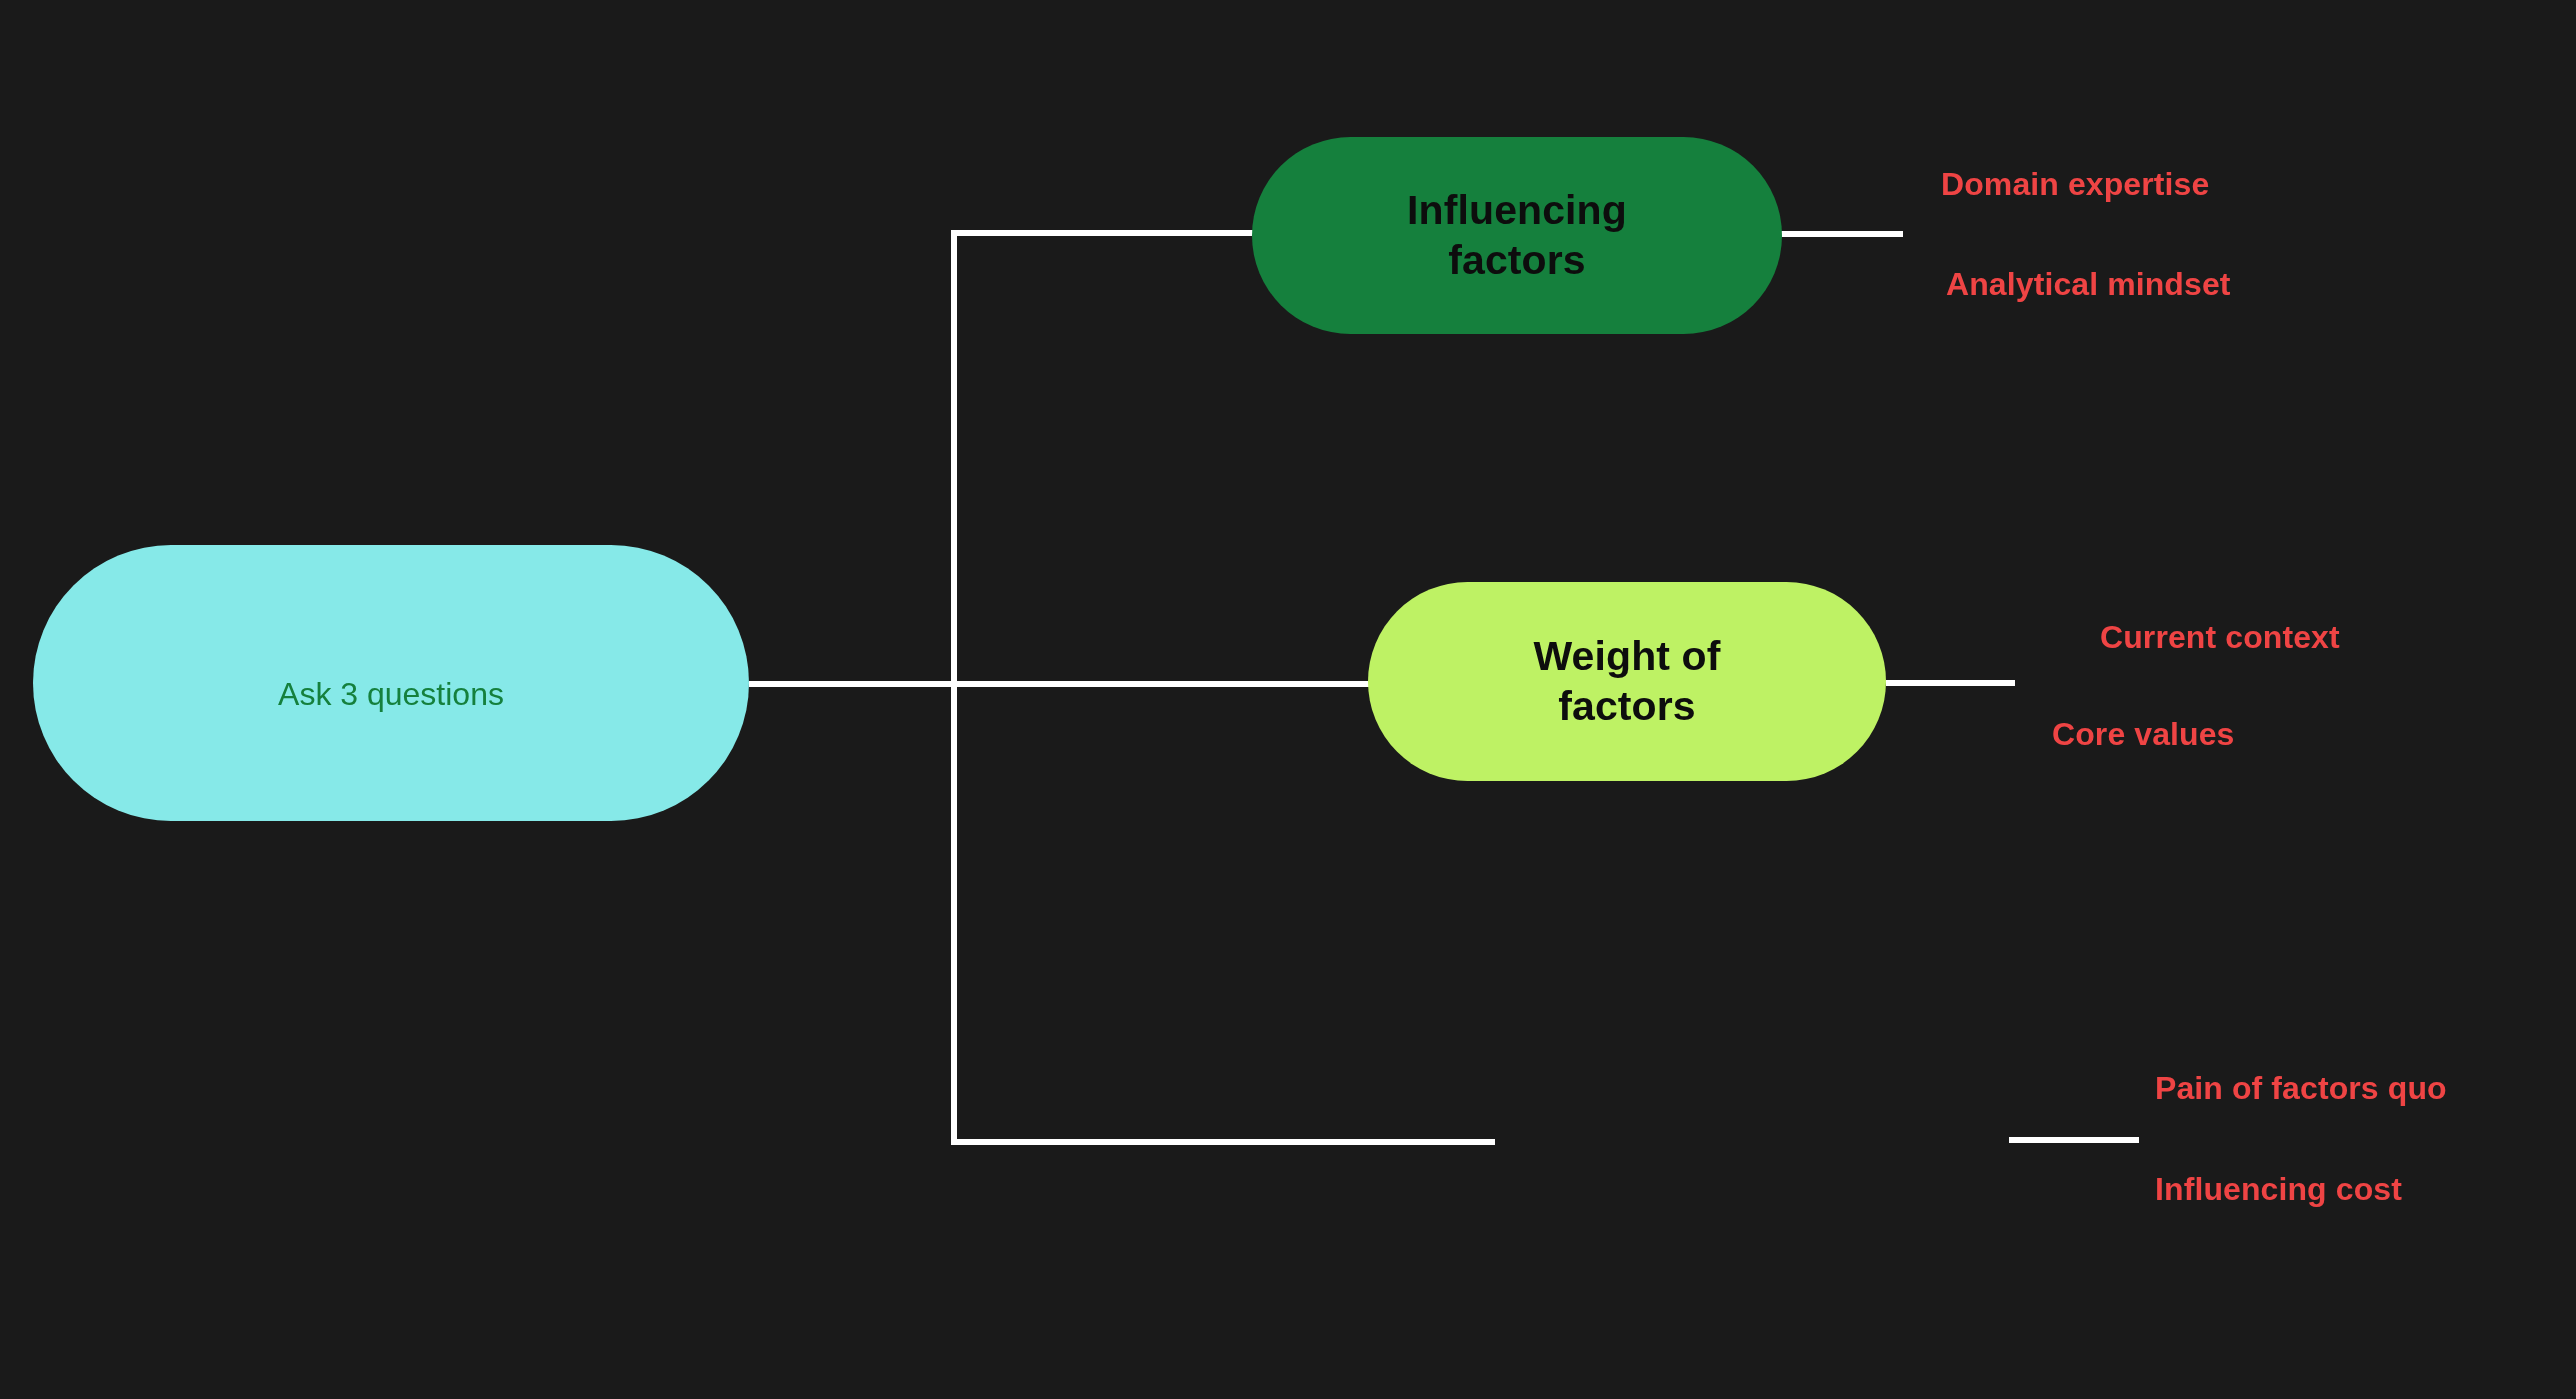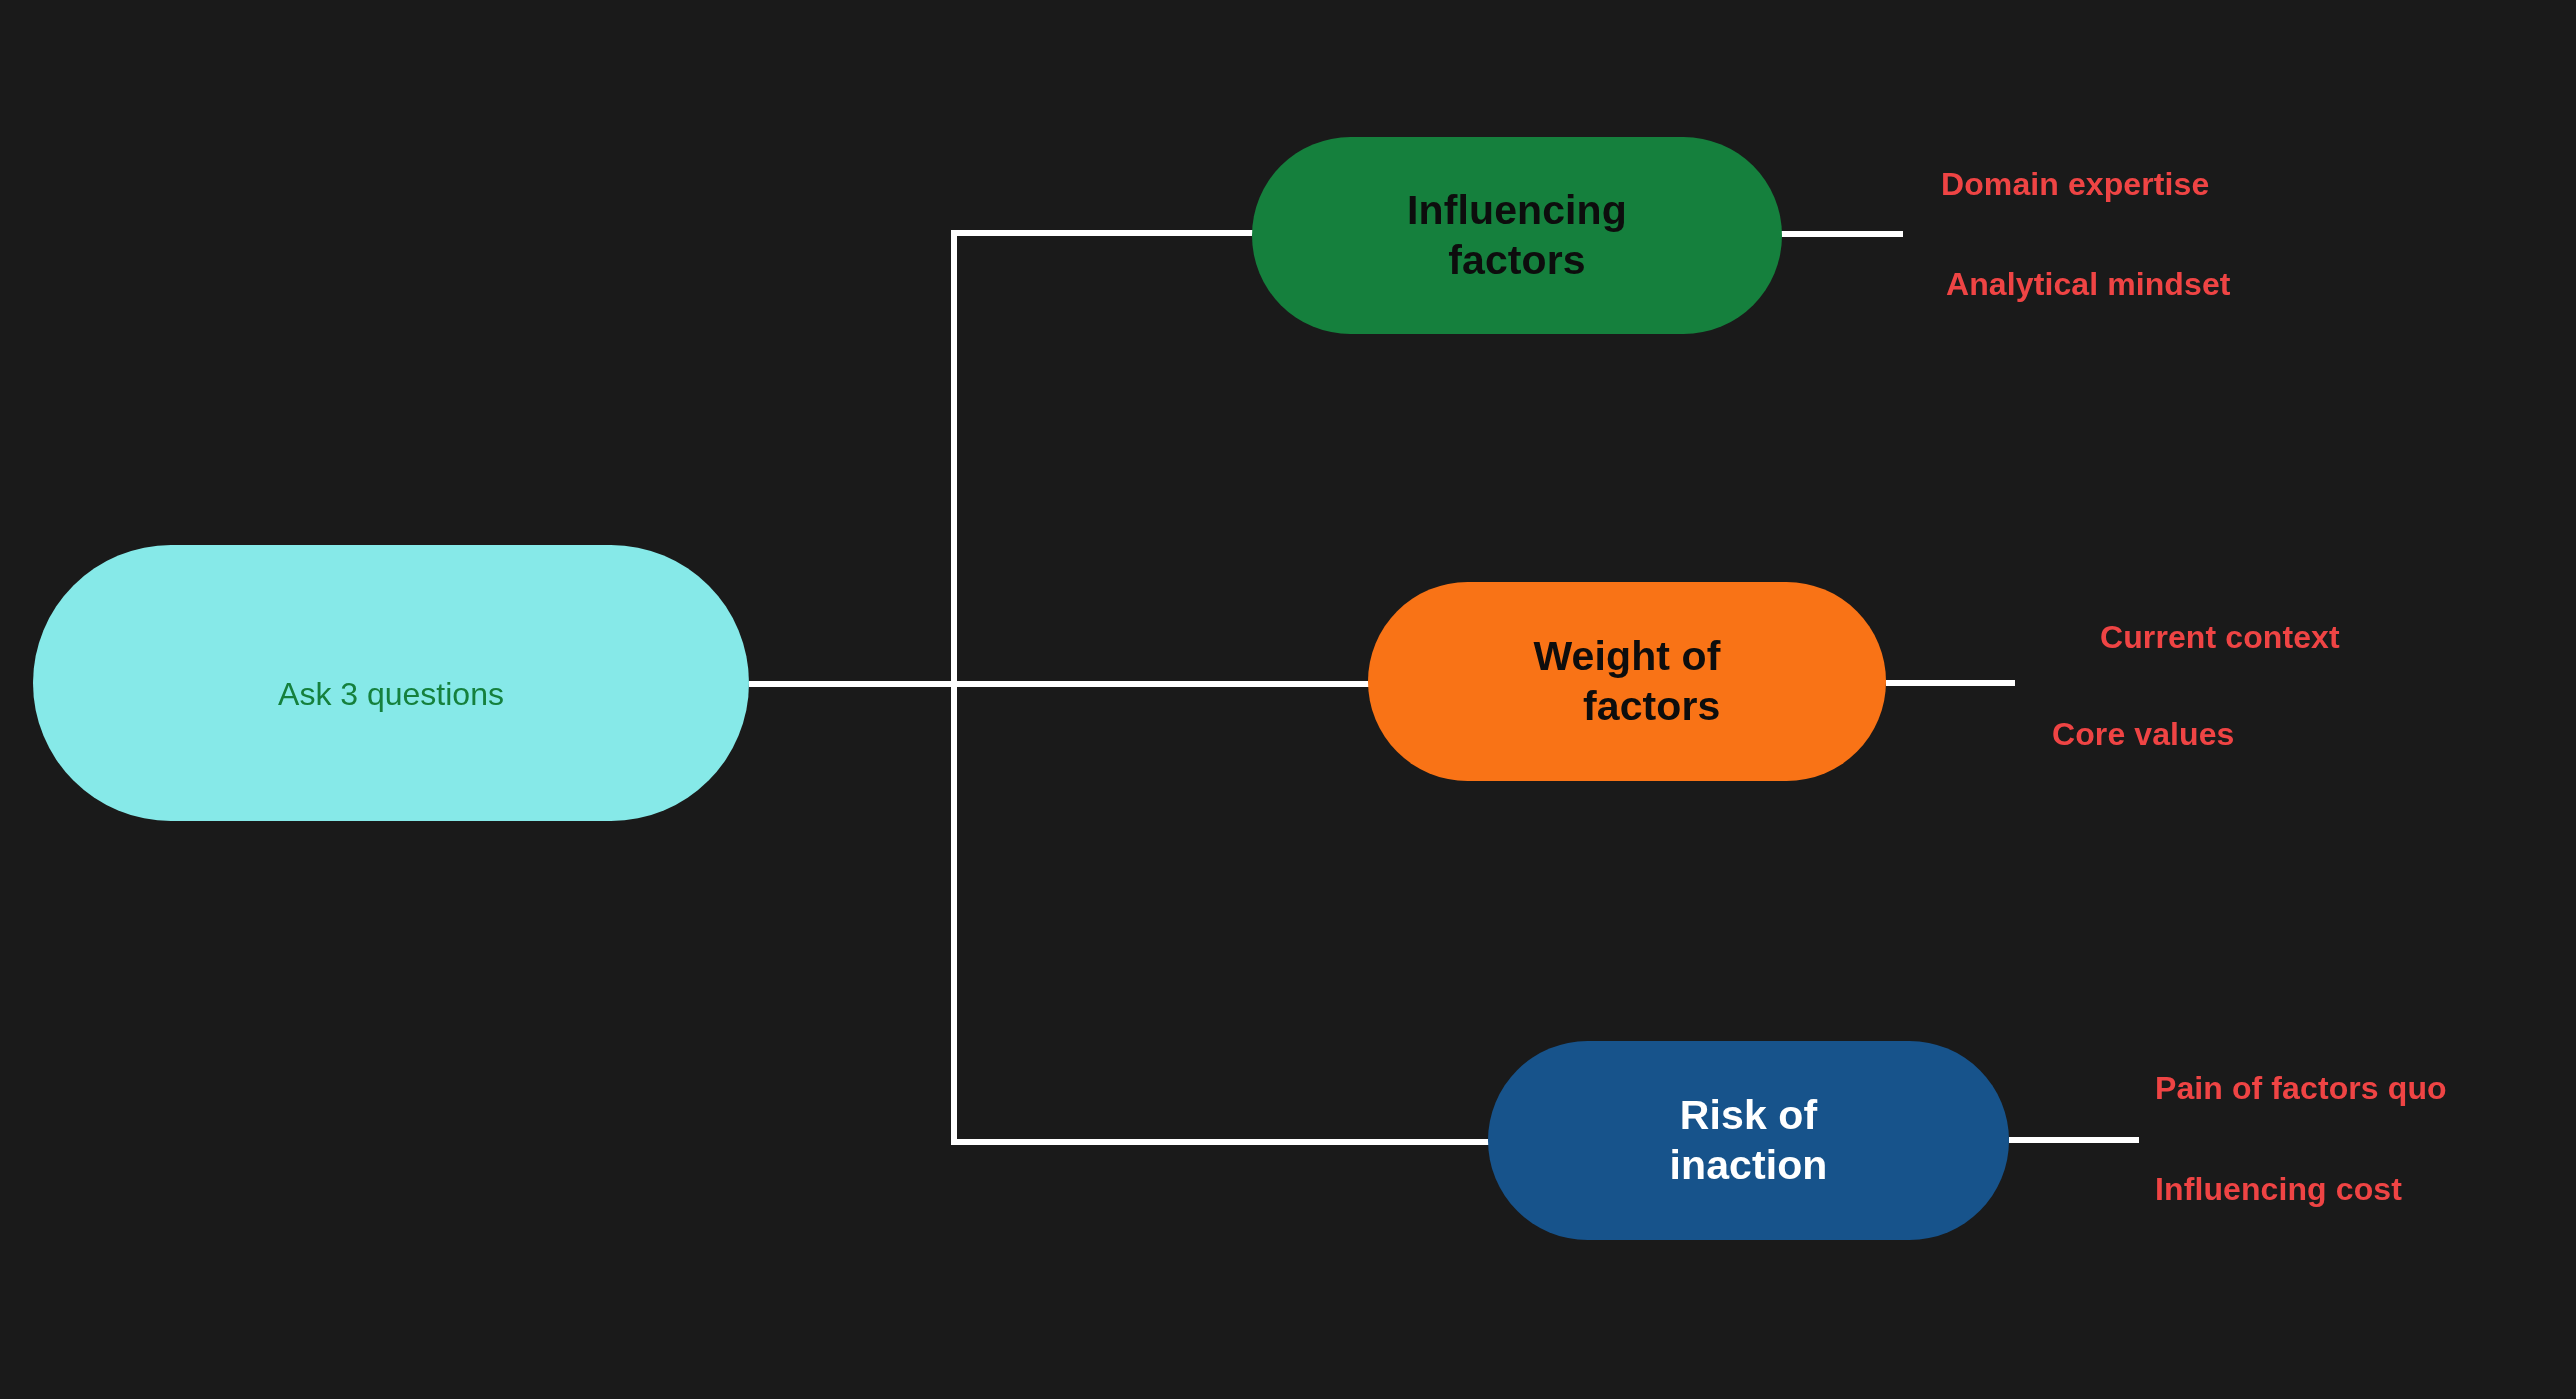--- a/index.html
+++ b/index.html
@@ -78,23 +78,22 @@
     width: 530px;
     height: 197px;
     background: #15803d;
     color: #0d0d0d;
   }
   #branch-1 {
     left: 1368px;
     top: 582px;
     width: 518px;
     height: 199px;
-    background: #f97316;
+    background: #bef264;
     color: #0d0d0d;
-    text-align: right;
   }
   #branch-2 {
     left: 1488px;
     top: 1041px;
     width: 521px;
     height: 199px;
     background: #17538B;
     color: #ffffff;
   }
 
@@ -138,26 +137,20 @@
     </div>
   </div>
 
   <div class="node branch-node" id="branch-1">
     <div class="node-title">
       <span>Weight of</span><br>
       <span>factors</span>
     </div>
   </div>
 
-  <div class="node branch-node" id="branch-2">
-    <div class="node-title">
-      <span>Risk of</span><br>
-      <span>inaction</span>
-    </div>
-  </div>
 
   <div class="leaf" style="left:1941px; top:166px;">Domain expertise</div>
   <div class="leaf" style="left:1946px; top:266px;">Analytical mindset</div>
 
   <div class="leaf" style="left:2052px; top:619px;margin-left:48px;">Current context</div>
   <div class="leaf" style="left:2052px; top:716px;">Core values</div>
 
   <div class="leaf" style="left:2155px; top:1070px;">Pain of factors quo</div>
   <div class="leaf" style="left:2155px; top:1171px;">Influencing cost</div>
 

